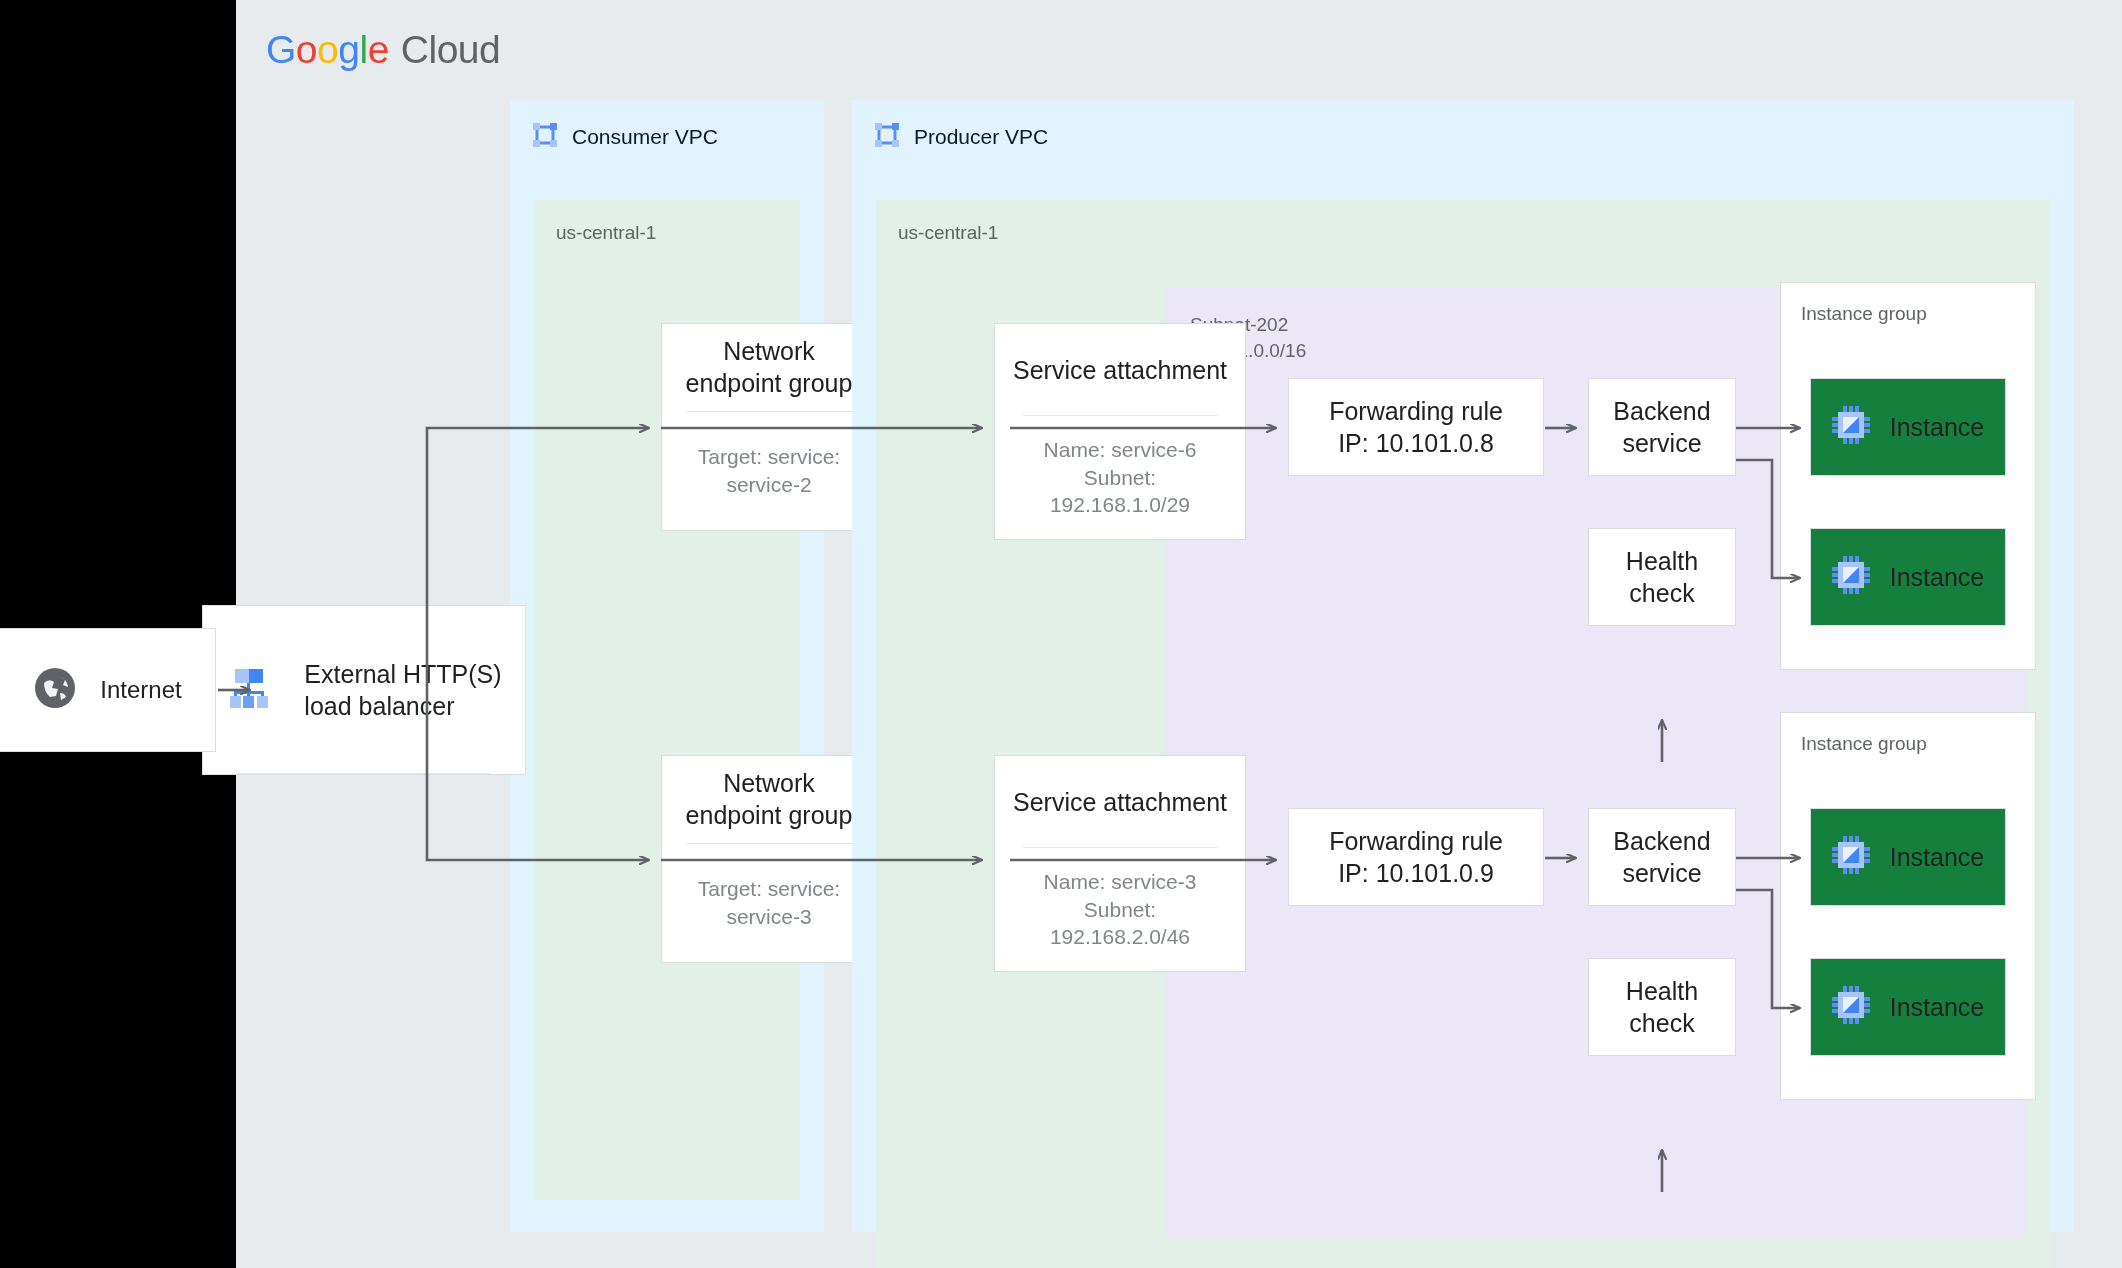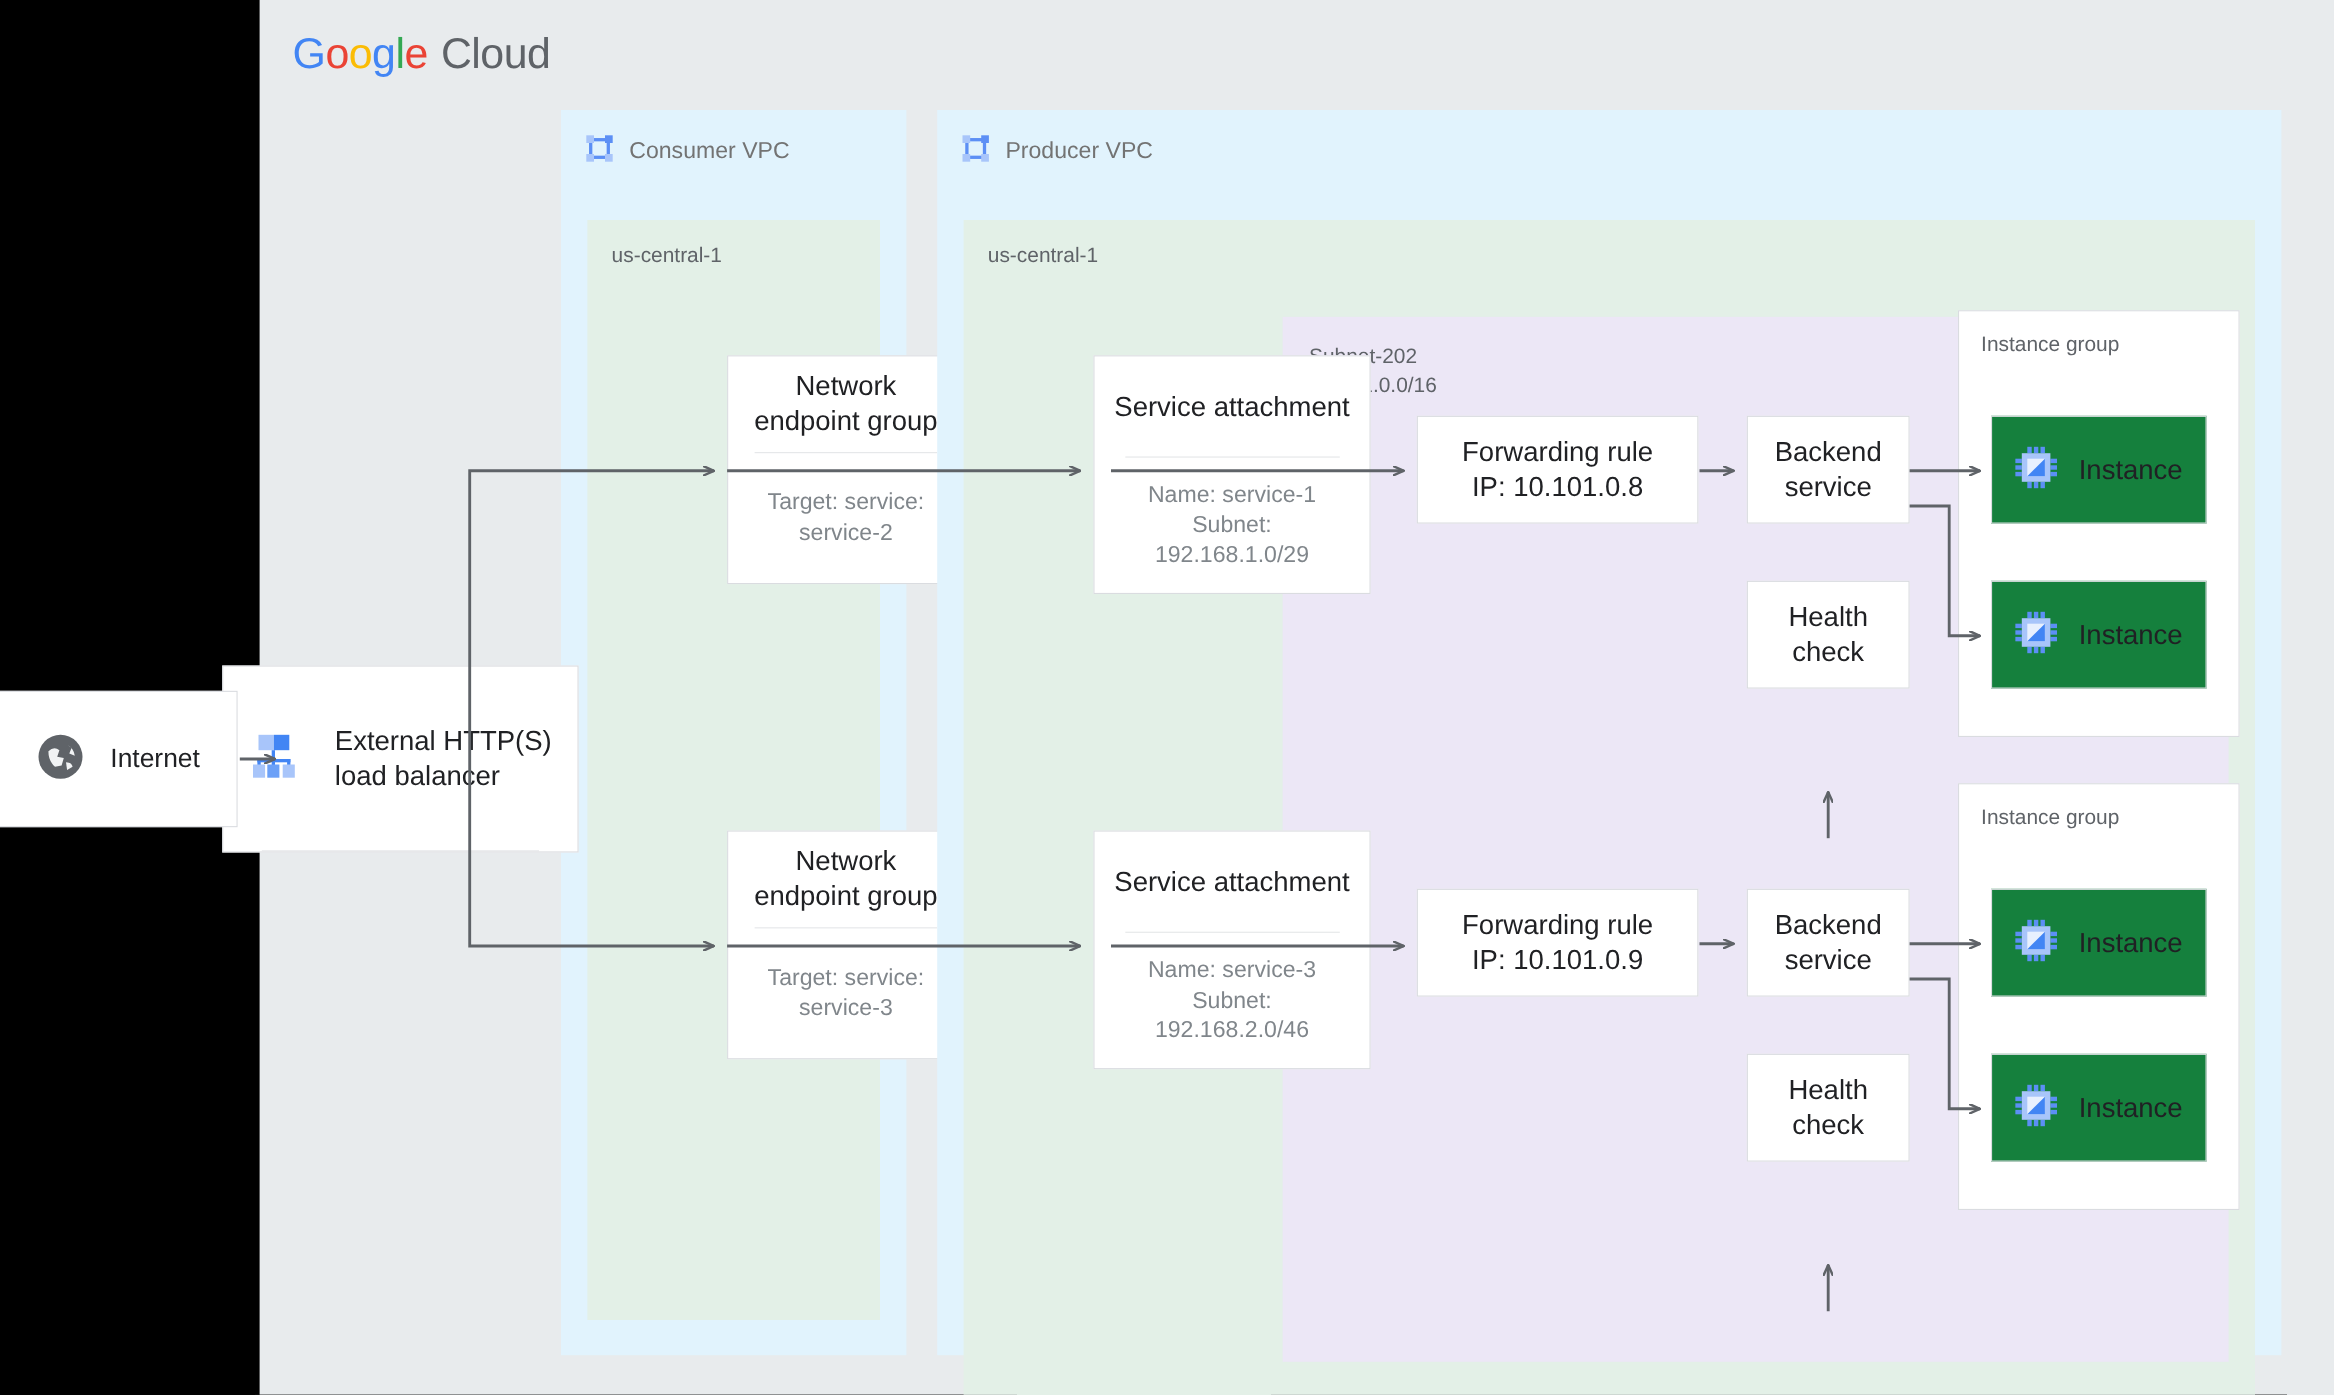--- a/index.html
+++ b/index.html
@@ -32,21 +32,21 @@
   .logo .cloud { color: #5f6368; margin-left: 12px; }
 
   
   .vpc {
     position: absolute; background: #e1f3fd;
   }
   .vpc-hd {
     position: absolute; display: flex; align-items: center; gap: 14px;
     left: 22px; top: 22px;
   }
-  .vpc-hd .lbl { font-size: 21px; color: #737373; white-space: nowrap; }
+  .vpc-hd .lbl { font-size: 21px; color: #0f172a; white-space: nowrap; }
 
   .region {
     position: absolute; background: #e3f0e7;
   }
   .region .rlbl {
     position: absolute; left: 22px; top: 22px;
     font-size: 19px; color: #5f6368; white-space: nowrap;
   }
 
   .subnet { position: absolute; background: #ece7f6; }
@@ -196,21 +196,21 @@
       </div>
     </div>
 
     <div class="card split" style="left:758px; top:323px; width:252px; height:217px;">
       <div class="top-zone">
         <div class="title">Service attachment</div>
       </div>
       <div class="divider"></div>
       <div class="bot-zone">
         <div class="sub">
-          <span>Name: service-1</span><br>
+          <span>Name: service-6</span><br>
           <span>Subnet:</span><br>
           <span>192.168.1.0/29</span>
         </div>
       </div>
     </div>
 
     <div class="card split" style="left:758px; top:755px; width:252px; height:217px;">
       <div class="top-zone">
         <div class="title">Service attachment</div>
       </div>

